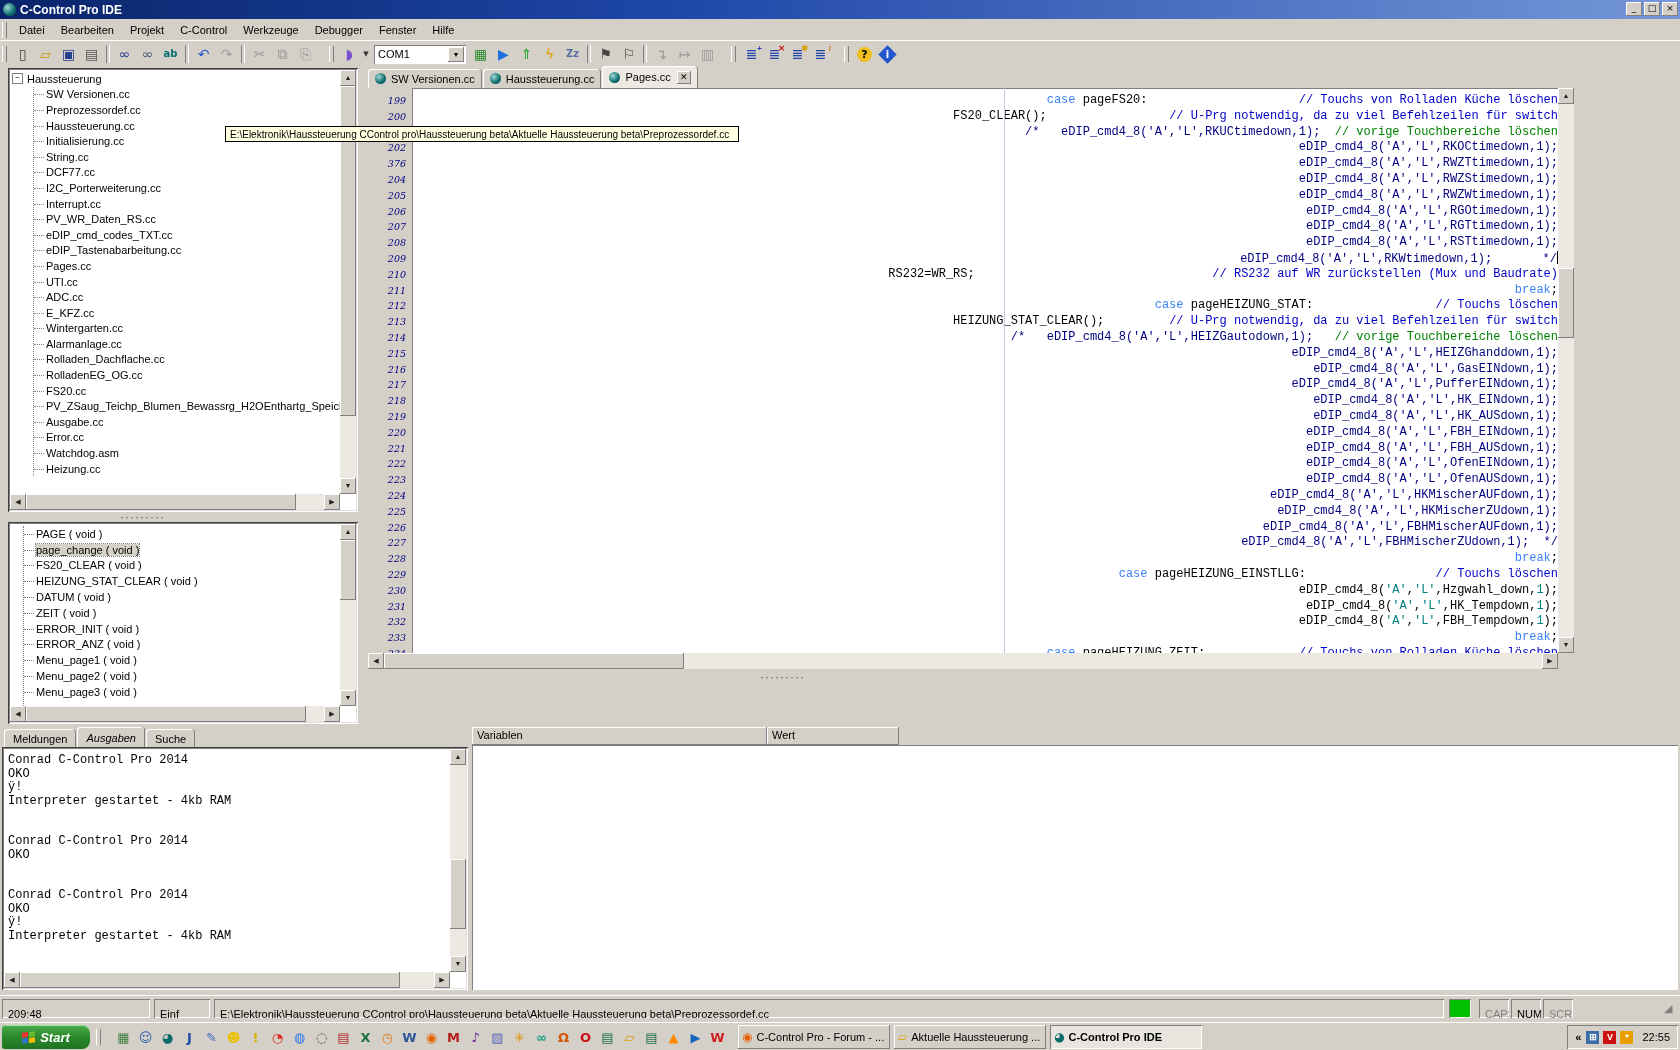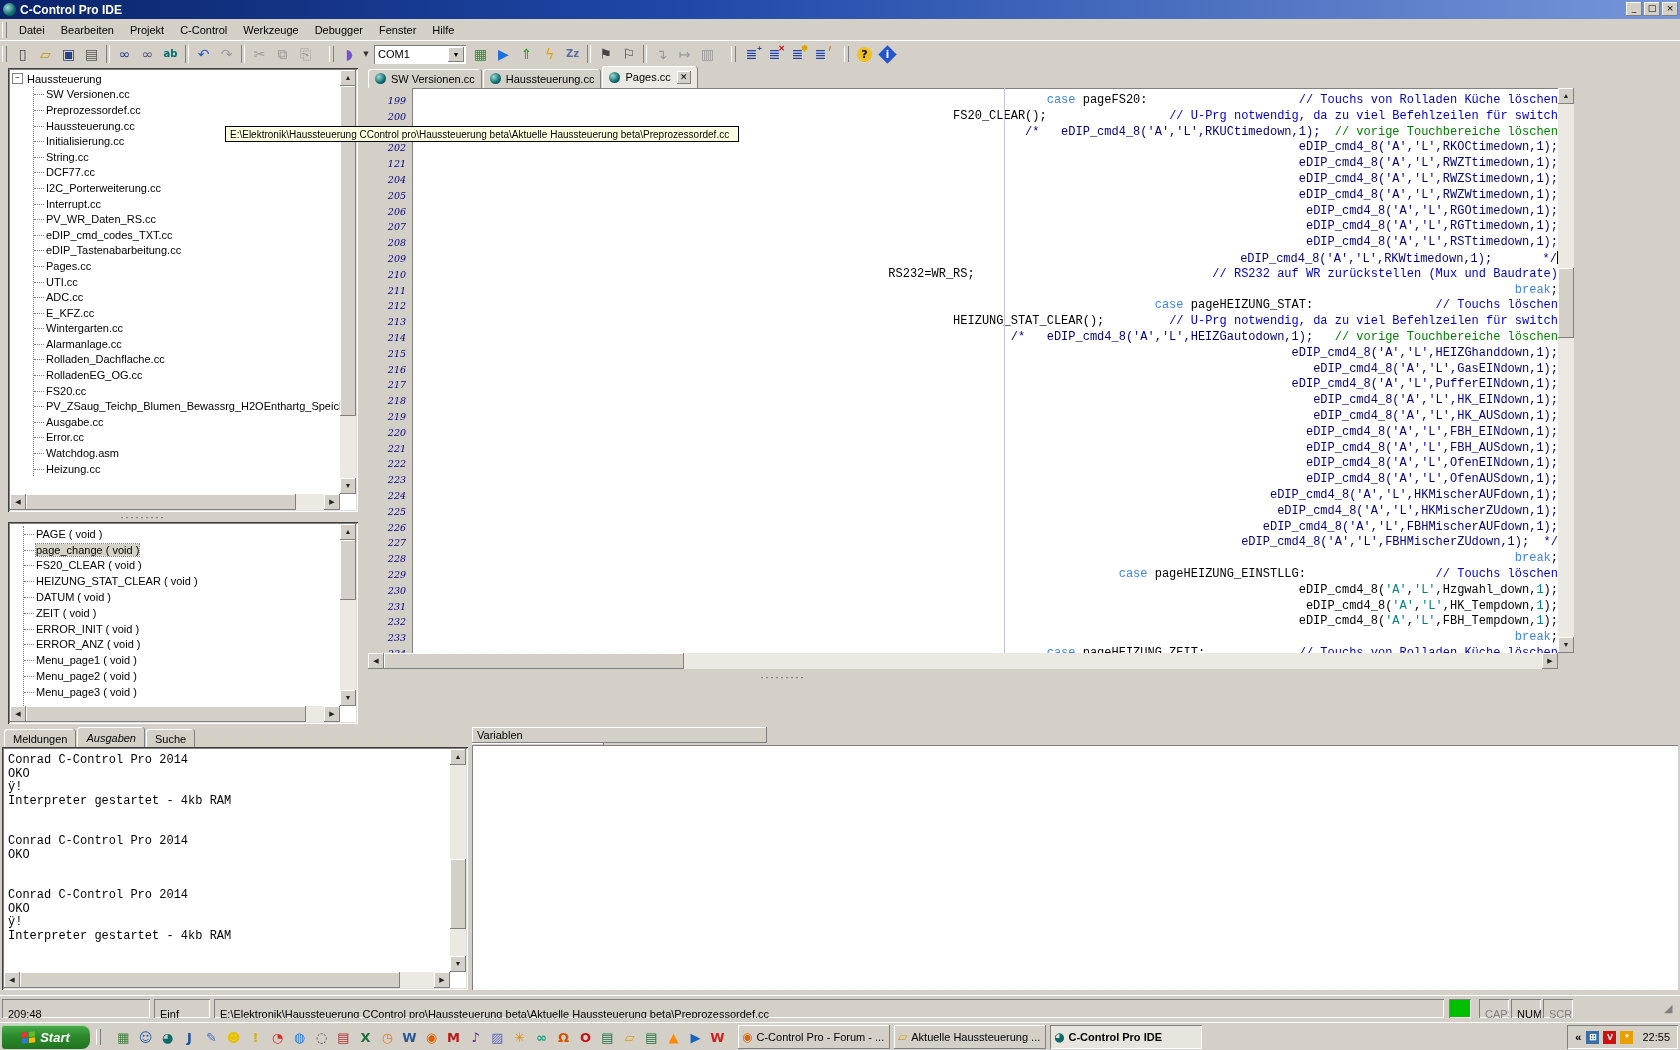--- a/index.html
+++ b/index.html
@@ -68,21 +68,21 @@
   
   .dots{position:absolute;color:#555;font-size:12px;letter-spacing:1px;line-height:8px;}
   
   #tooltip{position:absolute;left:225px;top:126px;width:514px;height:16px;background:#ffffe1;border:1px solid #000;
            font-size:10px;line-height:15px;padding:0 4px;white-space:nowrap;overflow:hidden;box-sizing:border-box;z-index:50;}
   
   .otab{height:19px;padding:0 9px;background:#d4d0c8;display:inline-flex;align-items:center;
         box-shadow:inset -1px 0 0 #808080,inset 1px 1px 0 #fff;border-radius:3px 3px 0 0;margin-right:1px;}
   .otab.active{height:21px;font-style:italic;}
   .conline{height:13.5px;font-family:"Liberation Mono",monospace;font-size:12px;white-space:pre;}
-  .whead{height:18px;background:#d4d0c8;display:flex;flex-direction:column;}
+  .whead{height:18px;background:#d4d0c8;display:flex;}
   .wcell{box-shadow:inset -1px -1px 0 #808080,inset 1px 1px 0 #fff;padding:2px 5px;box-sizing:border-box;}
   
   #statusbar{position:absolute;left:0;top:995px;width:1680px;height:26px;background:#d4d0c8;border-top:1px solid #fff;}
   .scell{position:absolute;top:3px;height:19px;line-height:19px;padding:6px 6px;box-sizing:border-box;white-space:nowrap;overflow:hidden;}
   .lock{text-align:center;color:#808080;}
   .lock.on{color:#000;}
   #led{background:#00c000;}
   
   #taskbar{position:absolute;left:0;top:1022px;width:1680px;height:28px;background:#d4d0c8;border-top:1px solid #fff;display:flex;align-items:center;}
   #startbtn{width:88px;height:24px;margin-left:2px;border-radius:3px 8px 8px 3px;
@@ -408,21 +408,21 @@
       </div>
     </div>
 
   <div id="codearea" class="sunkenthin">
     <div id="gutter"></div>
     <div id="codelines" style="position:absolute;left:0;top:5px;right:0;">
         <div class="cl"><span class="ln">199</span><span class="ct"><span class="p">        </span><span class="k">case</span><span class="p"> pageFS20:</span><span class="p">                     </span><span class="c">// Touchs von Rolladen Küche löschen</span></span></div>
         <div class="cl"><span class="ln">200</span><span class="ct"><span class="p">        FS20_CLEAR();</span><span class="p">                 </span><span class="c">// U-Prg notwendig, da zu viel Befehlzeilen für switch</span></span></div>
         <div class="cl"><span class="ln">201</span><span class="ct"><span class="b">/*   eDIP_cmd4_8('A','L',RKUCtimedown,1);  </span><span class="g">// vorige Touchbereiche löschen</span></span></div>
         <div class="cl"><span class="ln">202</span><span class="ct"><span class="b">        eDIP_cmd4_8('A','L',RKOCtimedown,1);</span></span></div>
-        <div class="cl"><span class="ln">121</span><span class="ct"><span class="b">        eDIP_cmd4_8('A','L',RWZTtimedown,1);</span></span></div>
+        <div class="cl"><span class="ln">376</span><span class="ct"><span class="b">        eDIP_cmd4_8('A','L',RWZTtimedown,1);</span></span></div>
         <div class="cl"><span class="ln">204</span><span class="ct"><span class="b">        eDIP_cmd4_8('A','L',RWZStimedown,1);</span></span></div>
         <div class="cl"><span class="ln">205</span><span class="ct"><span class="b">        eDIP_cmd4_8('A','L',RWZWtimedown,1);</span></span></div>
         <div class="cl"><span class="ln">206</span><span class="ct"><span class="b">        eDIP_cmd4_8('A','L',RGOtimedown,1);</span></span></div>
         <div class="cl"><span class="ln">207</span><span class="ct"><span class="b">        eDIP_cmd4_8('A','L',RGTtimedown,1);</span></span></div>
         <div class="cl"><span class="ln">208</span><span class="ct"><span class="b">        eDIP_cmd4_8('A','L',RSTtimedown,1);</span></span></div>
         <div class="cl"><span class="ln">209</span><span class="ct"><span class="b">        eDIP_cmd4_8('A','L',RKWtimedown,1);       */</span><span class="caret"></span></span></div>
         <div class="cl"><span class="ln">210</span><span class="ct"><span class="p">        RS232=WR_RS;</span><span class="p">                                 </span><span class="c">// RS232 auf WR zurückstellen (Mux und Baudrate)</span></span></div>
         <div class="cl"><span class="ln">211</span><span class="ct"><span class="p">        </span><span class="k">break</span><span class="p">;</span></span></div>
         <div class="cl"><span class="ln">212</span><span class="ct"><span class="p">        </span><span class="k">case</span><span class="p"> pageHEIZUNG_STAT:</span><span class="p">                 </span><span class="c">// Touchs löschen</span></span></div>
         <div class="cl"><span class="ln">213</span><span class="ct"><span class="p">        HEIZUNG_STAT_CLEAR();</span><span class="p">         </span><span class="c">// U-Prg notwendig, da zu viel Befehlzeilen für switch</span></span></div>

